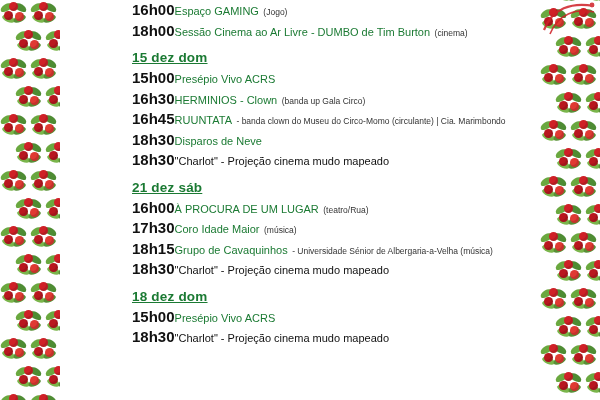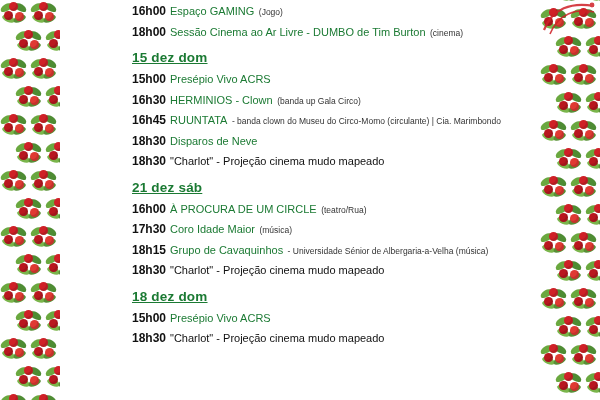--- a/index.html
+++ b/index.html
@@ -82,21 +82,21 @@
     margin: 10px 0 3px 0;
     letter-spacing: 0.2px;
   }
 
   .event {
     margin: 0 0 1px 0;
     line-height: 1.22;
     white-space: nowrap;
   }
   .time {
-    font-size: 12px;
+    font-size: 15px;
     font-weight: bold;
     color: #111111;
     display: inline-block;
     min-width: 38px;
   }
   .title {
     font-size: 11px;
     color: #111111;
   }
   .title.green {
@@ -644,20 +644,20 @@
 <div class="content" id="schedule-root">
     <div class="event"><span class="time">16h00</span><span class="title green">Espaço GAMING</span> <span class="note">(Jogo)</span></div>
     <div class="event"><span class="time">18h00</span><span class="title green">Sessão Cinema ao Ar Livre - DUMBO de Tim Burton</span> <span class="note">(cinema)</span></div>
     <div class="day-header">15 dez dom</div>
     <div class="event"><span class="time">15h00</span><span class="title green">Presépio Vivo ACRS</span></div>
     <div class="event"><span class="time">16h30</span><span class="title green">HERMINIOS - Clown</span> <span class="note">(banda up Gala Circo)</span></div>
     <div class="event"><span class="time">16h45</span><span class="title green">RUUNTATA</span> <span class="note">- banda clown do Museu do Circo-Momo (circulante) | Cia. Marimbondo</span></div>
     <div class="event"><span class="time">18h30</span><span class="title green">Disparos de Neve</span></div>
     <div class="event"><span class="time">18h30</span><span class="title quoted">"Charlot" - Projeção cinema mudo mapeado</span></div>
     <div class="day-header">21 dez sáb</div>
-    <div class="event"><span class="time">16h00</span><span class="title green">À PROCURA DE UM CIRCLE</span> <span class="note">(teatro/Rua)</span></div>
+    <div class="event"><span class="time">16h00</span><span class="title green">À PROCURA DE UM LUGAR</span> <span class="note">(teatro/Rua)</span></div>
     <div class="event"><span class="time">17h30</span><span class="title green">Coro Idade Maior</span> <span class="note">(música)</span></div>
     <div class="event"><span class="time">18h15</span><span class="title green">Grupo de Cavaquinhos</span> <span class="note">- Universidade Sénior de Albergaria-a-Velha (música)</span></div>
     <div class="event"><span class="time">18h30</span><span class="title quoted">"Charlot" - Projeção cinema mudo mapeado</span></div>
     <div class="day-header">18 dez dom</div>
     <div class="event"><span class="time">15h00</span><span class="title green">Presépio Vivo ACRS</span></div>
     <div class="event"><span class="time">18h30</span><span class="title quoted">"Charlot" - Projeção cinema mudo mapeado</span></div>
   </div>
 
 </body></html>

